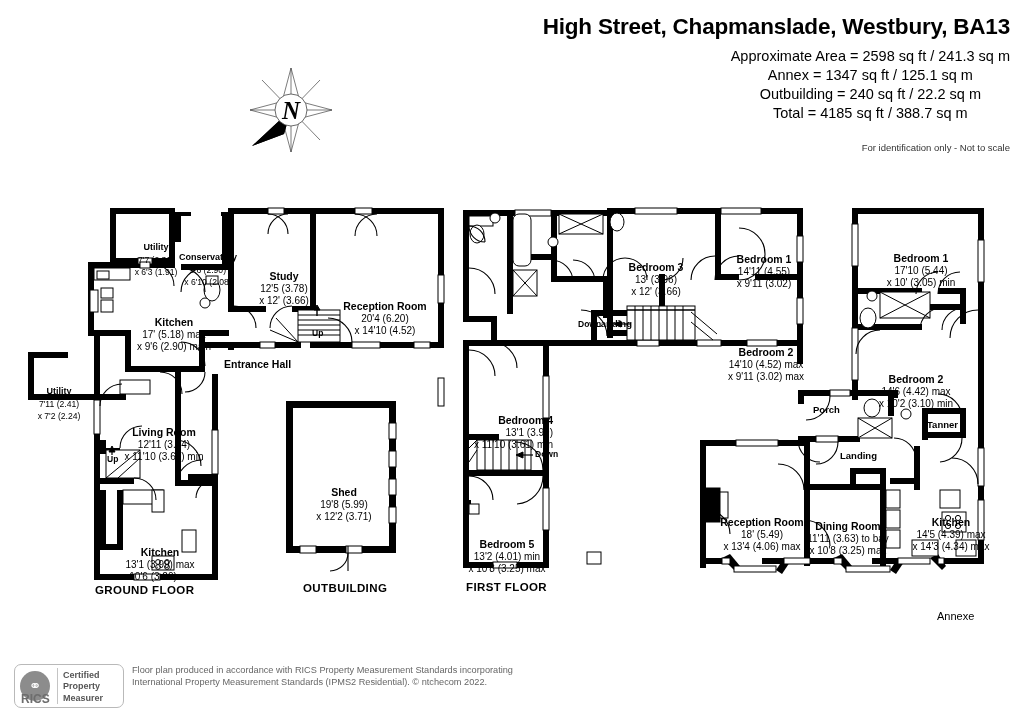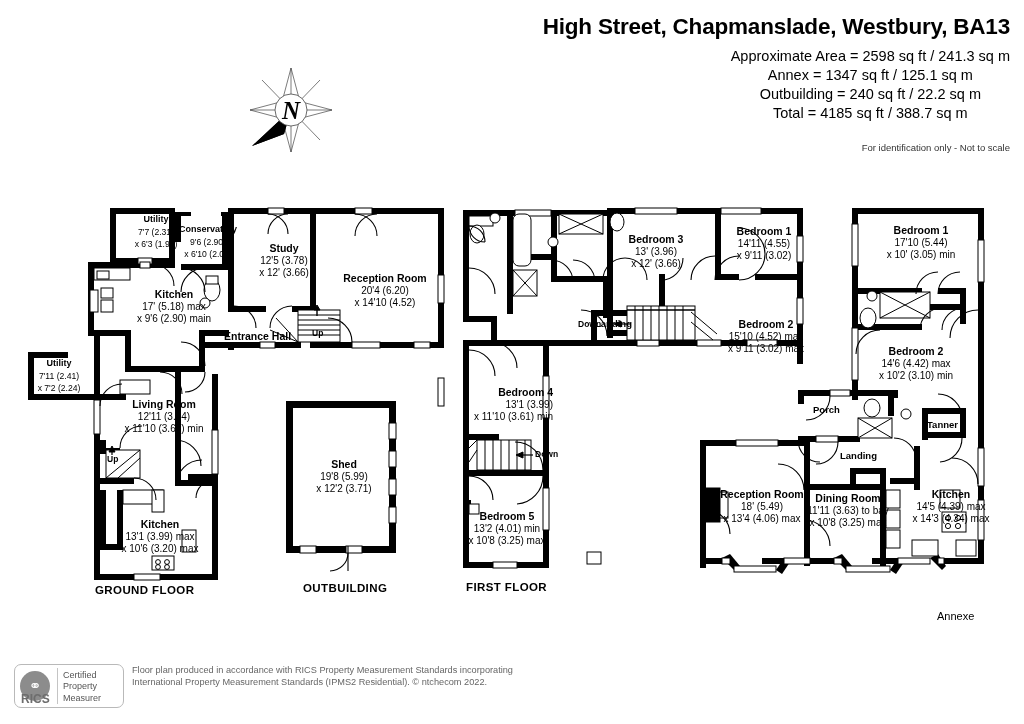--- a/index.html
+++ b/index.html
@@ -9,41 +9,41 @@
   
   #title{right:14px;top:14px;font-size:22.5px;font-weight:bold;letter-spacing:-0.2px;text-align:right;}
   #areas{right:14px;top:47px;text-align:center;font-size:14.5px;line-height:19px;}
   #areas div{white-space:nowrap;}
   #disclaimer{right:14px;top:142px;text-align:center;font-size:9.5px;color:#333;}
   
   .floorcap{font-size:11.5px;font-weight:bold;letter-spacing:0.4px;}
   #annexecap{font-size:11px;font-weight:normal;}
   
   .room{text-align:center;line-height:12.6px;white-space:nowrap;}
-  .room .nm{font-size:10.5px;font-weight:bold;}
+  .room .nm{font-size:10.5px;font-weight:bold;margin-top:28px;}
   .room .dm{font-size:10px;}
   .room.small .nm{font-size:9px;}
   .room.small .dm{font-size:8.6px;}
   .tiny{font-size:8.5px;font-weight:bold;}
   .lbl{font-size:9.5px;font-weight:bold;white-space:nowrap;}
   svg{position:absolute;overflow:visible;}
   .dl{fill:none;stroke:#000;stroke-width:1.1;}
   .wl{fill:#000;}
   .fx{fill:none;stroke:#000;stroke-width:1;}
   
   #compass{left:248px;top:66px;width:86px;height:88px;}
   
   #footer{left:14px;top:662px;width:996px;height:48px;}
   #ricsbox{position:absolute;left:0;top:2px;width:108px;height:42px;
            border:1px solid #b9b9b9;border-radius:7px;display:flex;align-items:center;}
   #ricscircle{width:30px;height:30px;margin-left:5px;background:#8c8c8c;border-radius:50%;
               display:flex;align-items:center;justify-content:center;color:#fff;font-size:15px;}
   #ricsword{position:absolute;left:6px;bottom:1px;font-size:12px;font-weight:bold;color:#6d6d6d;}
   #ricsdiv{position:absolute;left:42px;top:3px;width:1px;height:36px;background:#c4c4c4;}
-  #ricstext{position:absolute;left:48px;top:5px;font-size:9px;font-weight:normal;color:#555;line-height:11.4px;}
+  #ricstext{position:absolute;left:48px;top:5px;font-size:9px;font-weight:bold;color:#555;line-height:11.4px;}
   #fineprint{position:absolute;left:118px;top:3px;font-size:9.2px;color:#666;line-height:11.6px;}
 </style>
 </head>
 <body>
 
 <div class="abs" id="title">High Street, Chapmanslade, Westbury, BA13</div>
 <div class="abs" id="areas">
   <div>Approximate Area = 2598 sq ft / 241.3 sq m</div>
   <div>Annex = 1347 sq ft / 125.1 sq m</div>
   <div>Outbuilding = 240 sq ft / 22.2 sq m</div>
@@ -431,21 +431,21 @@
     <div class="dm">13' (3.96)</div>
     <div class="dm">x 12' (3.66)</div>
   </div>
   <div class="abs room" style="left:262px;top:25px;width:94px;">
     <div class="nm">Bedroom 1</div>
     <div class="dm">14'11 (4.55)</div>
     <div class="dm">x 9'11 (3.02)</div>
   </div>
   <div class="abs room" style="left:250px;top:118px;width:122px;">
     <div class="nm">Bedroom 2</div>
-    <div class="dm">15'10 (4.52) max</div>
+    <div class="dm">14'10 (4.52) max</div>
     <div class="dm">x 9'11 (3.02) max</div>
   </div>
   <div class="abs room" style="left:6px;top:186px;width:92px;text-align:right;">
     <div class="nm">Bedroom 4</div>
     <div class="dm">13'1 (3.99)</div>
     <div class="dm">x 11'10 (3.61) min</div>
   </div>
   <div class="abs room" style="left:4px;top:310px;width:96px;">
     <div class="nm">Bedroom 5</div>
     <div class="dm">13'2 (4.01) min</div>

